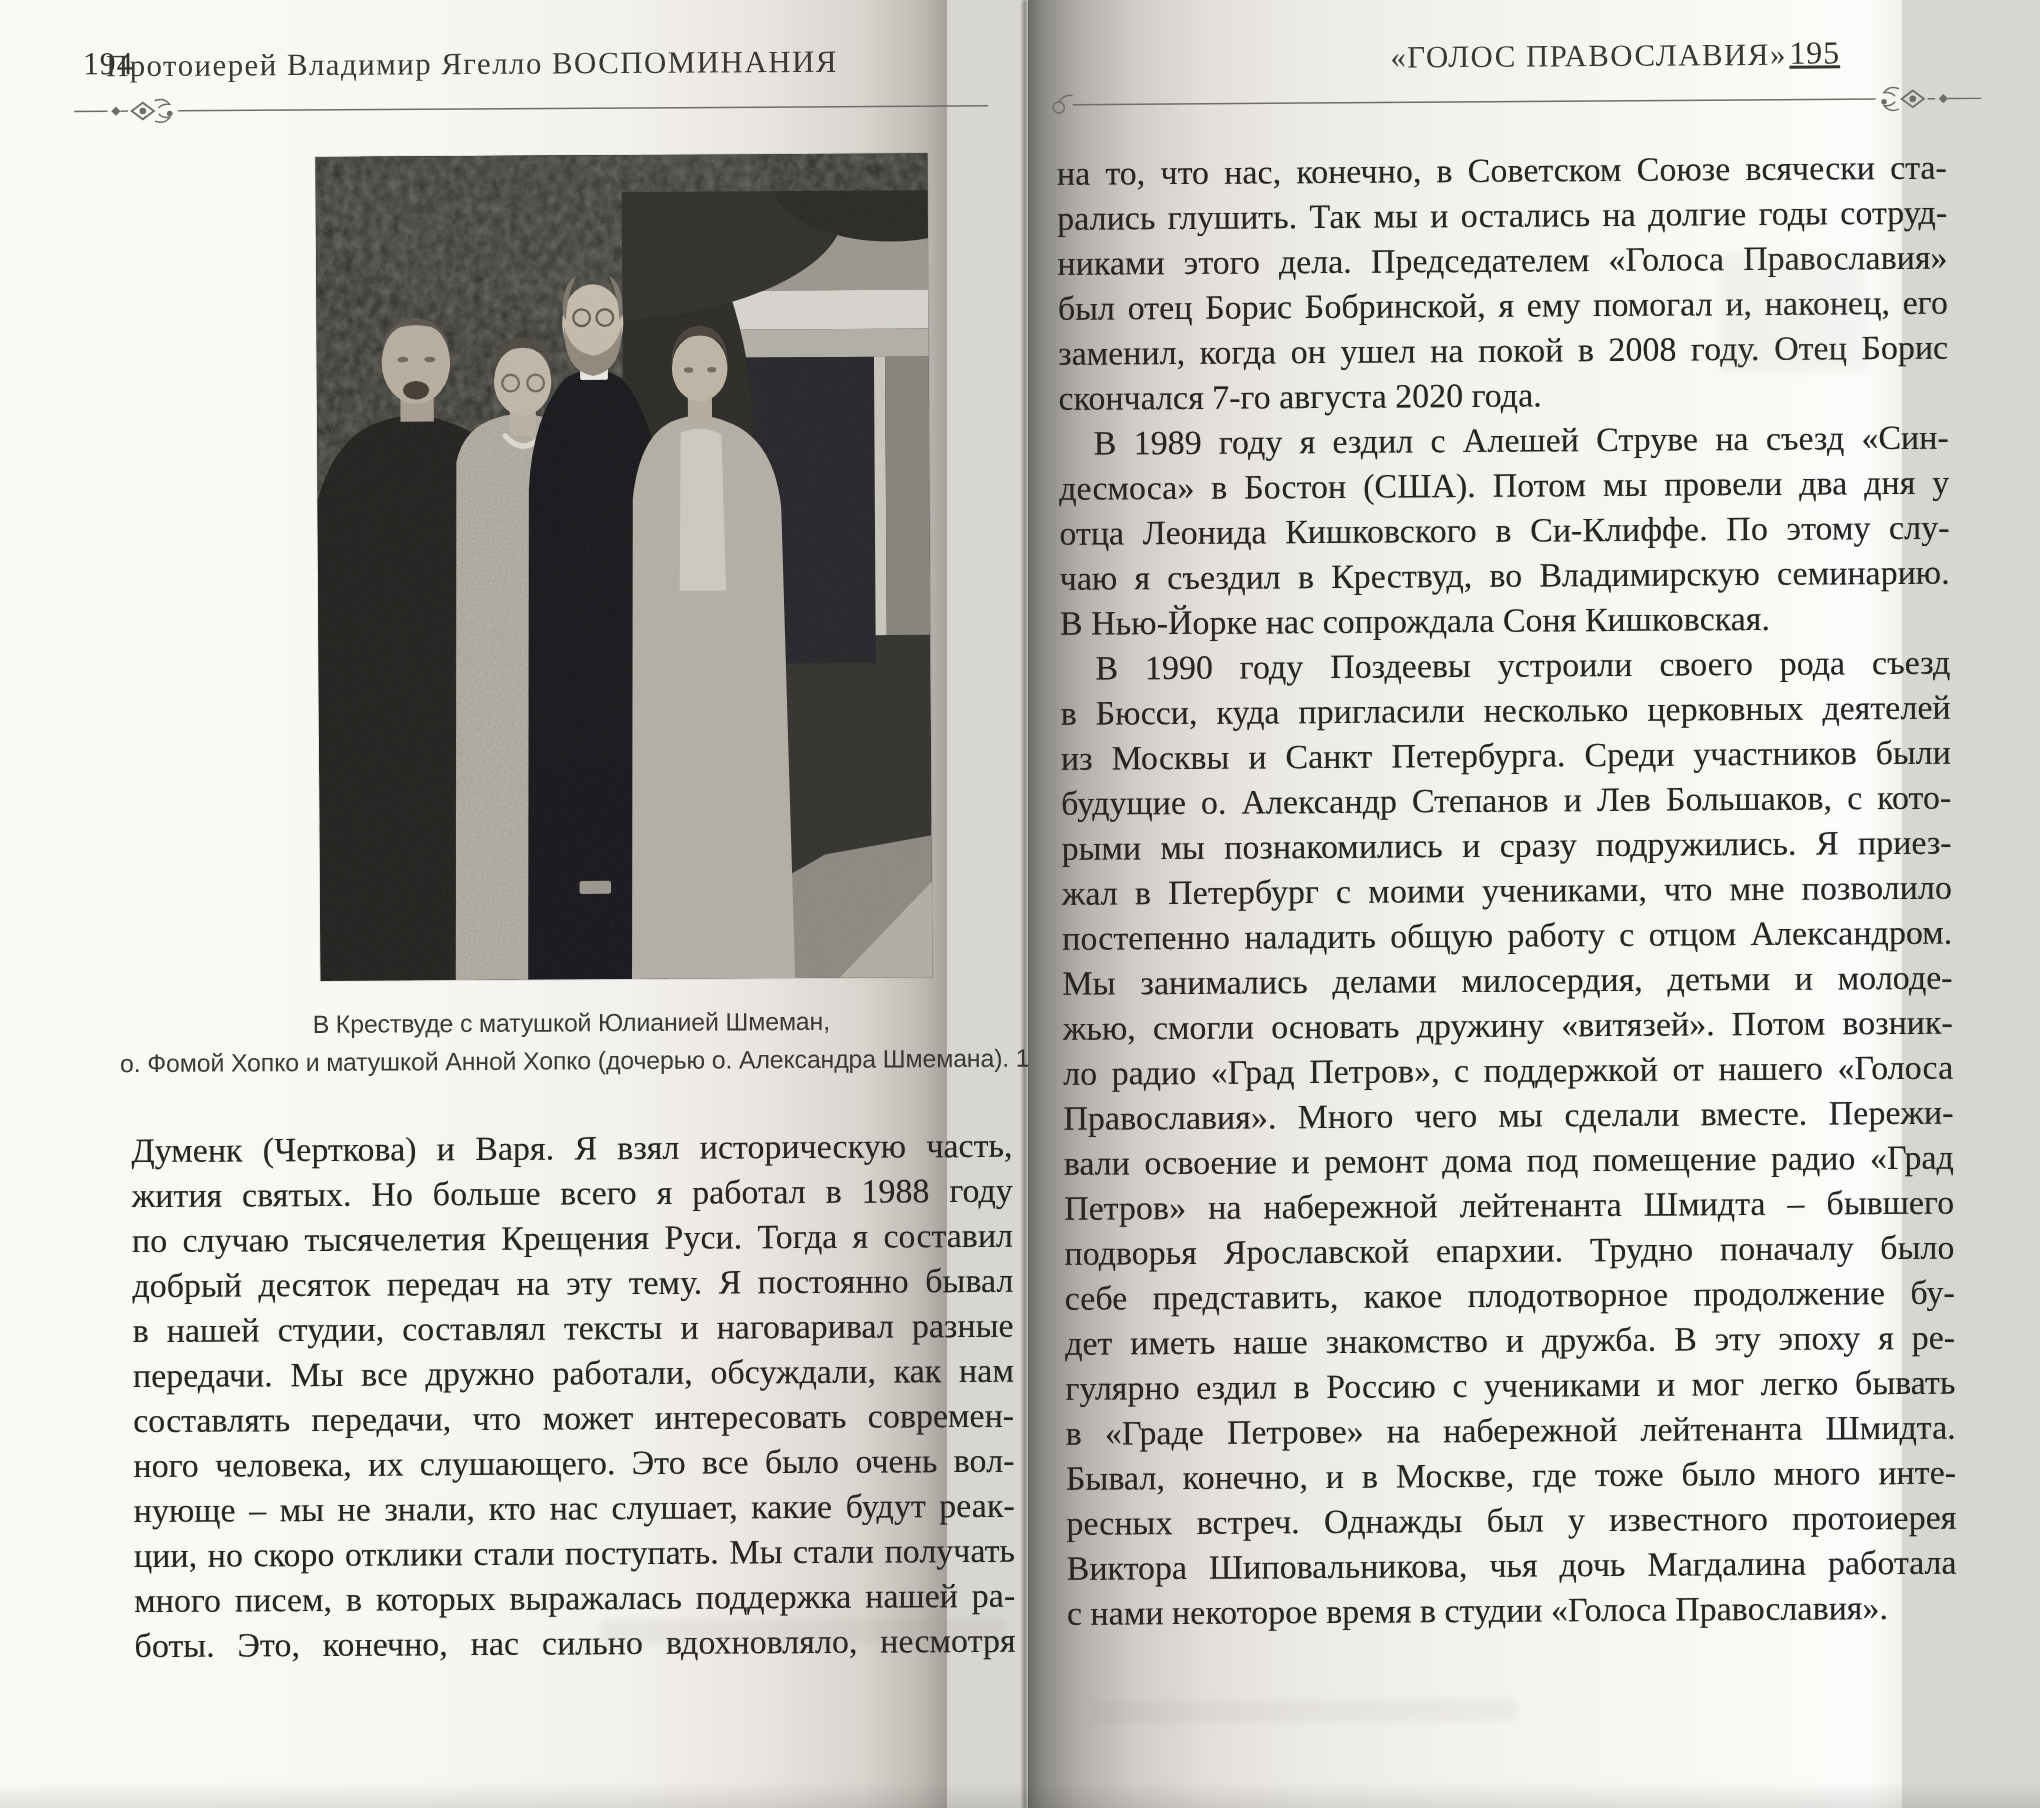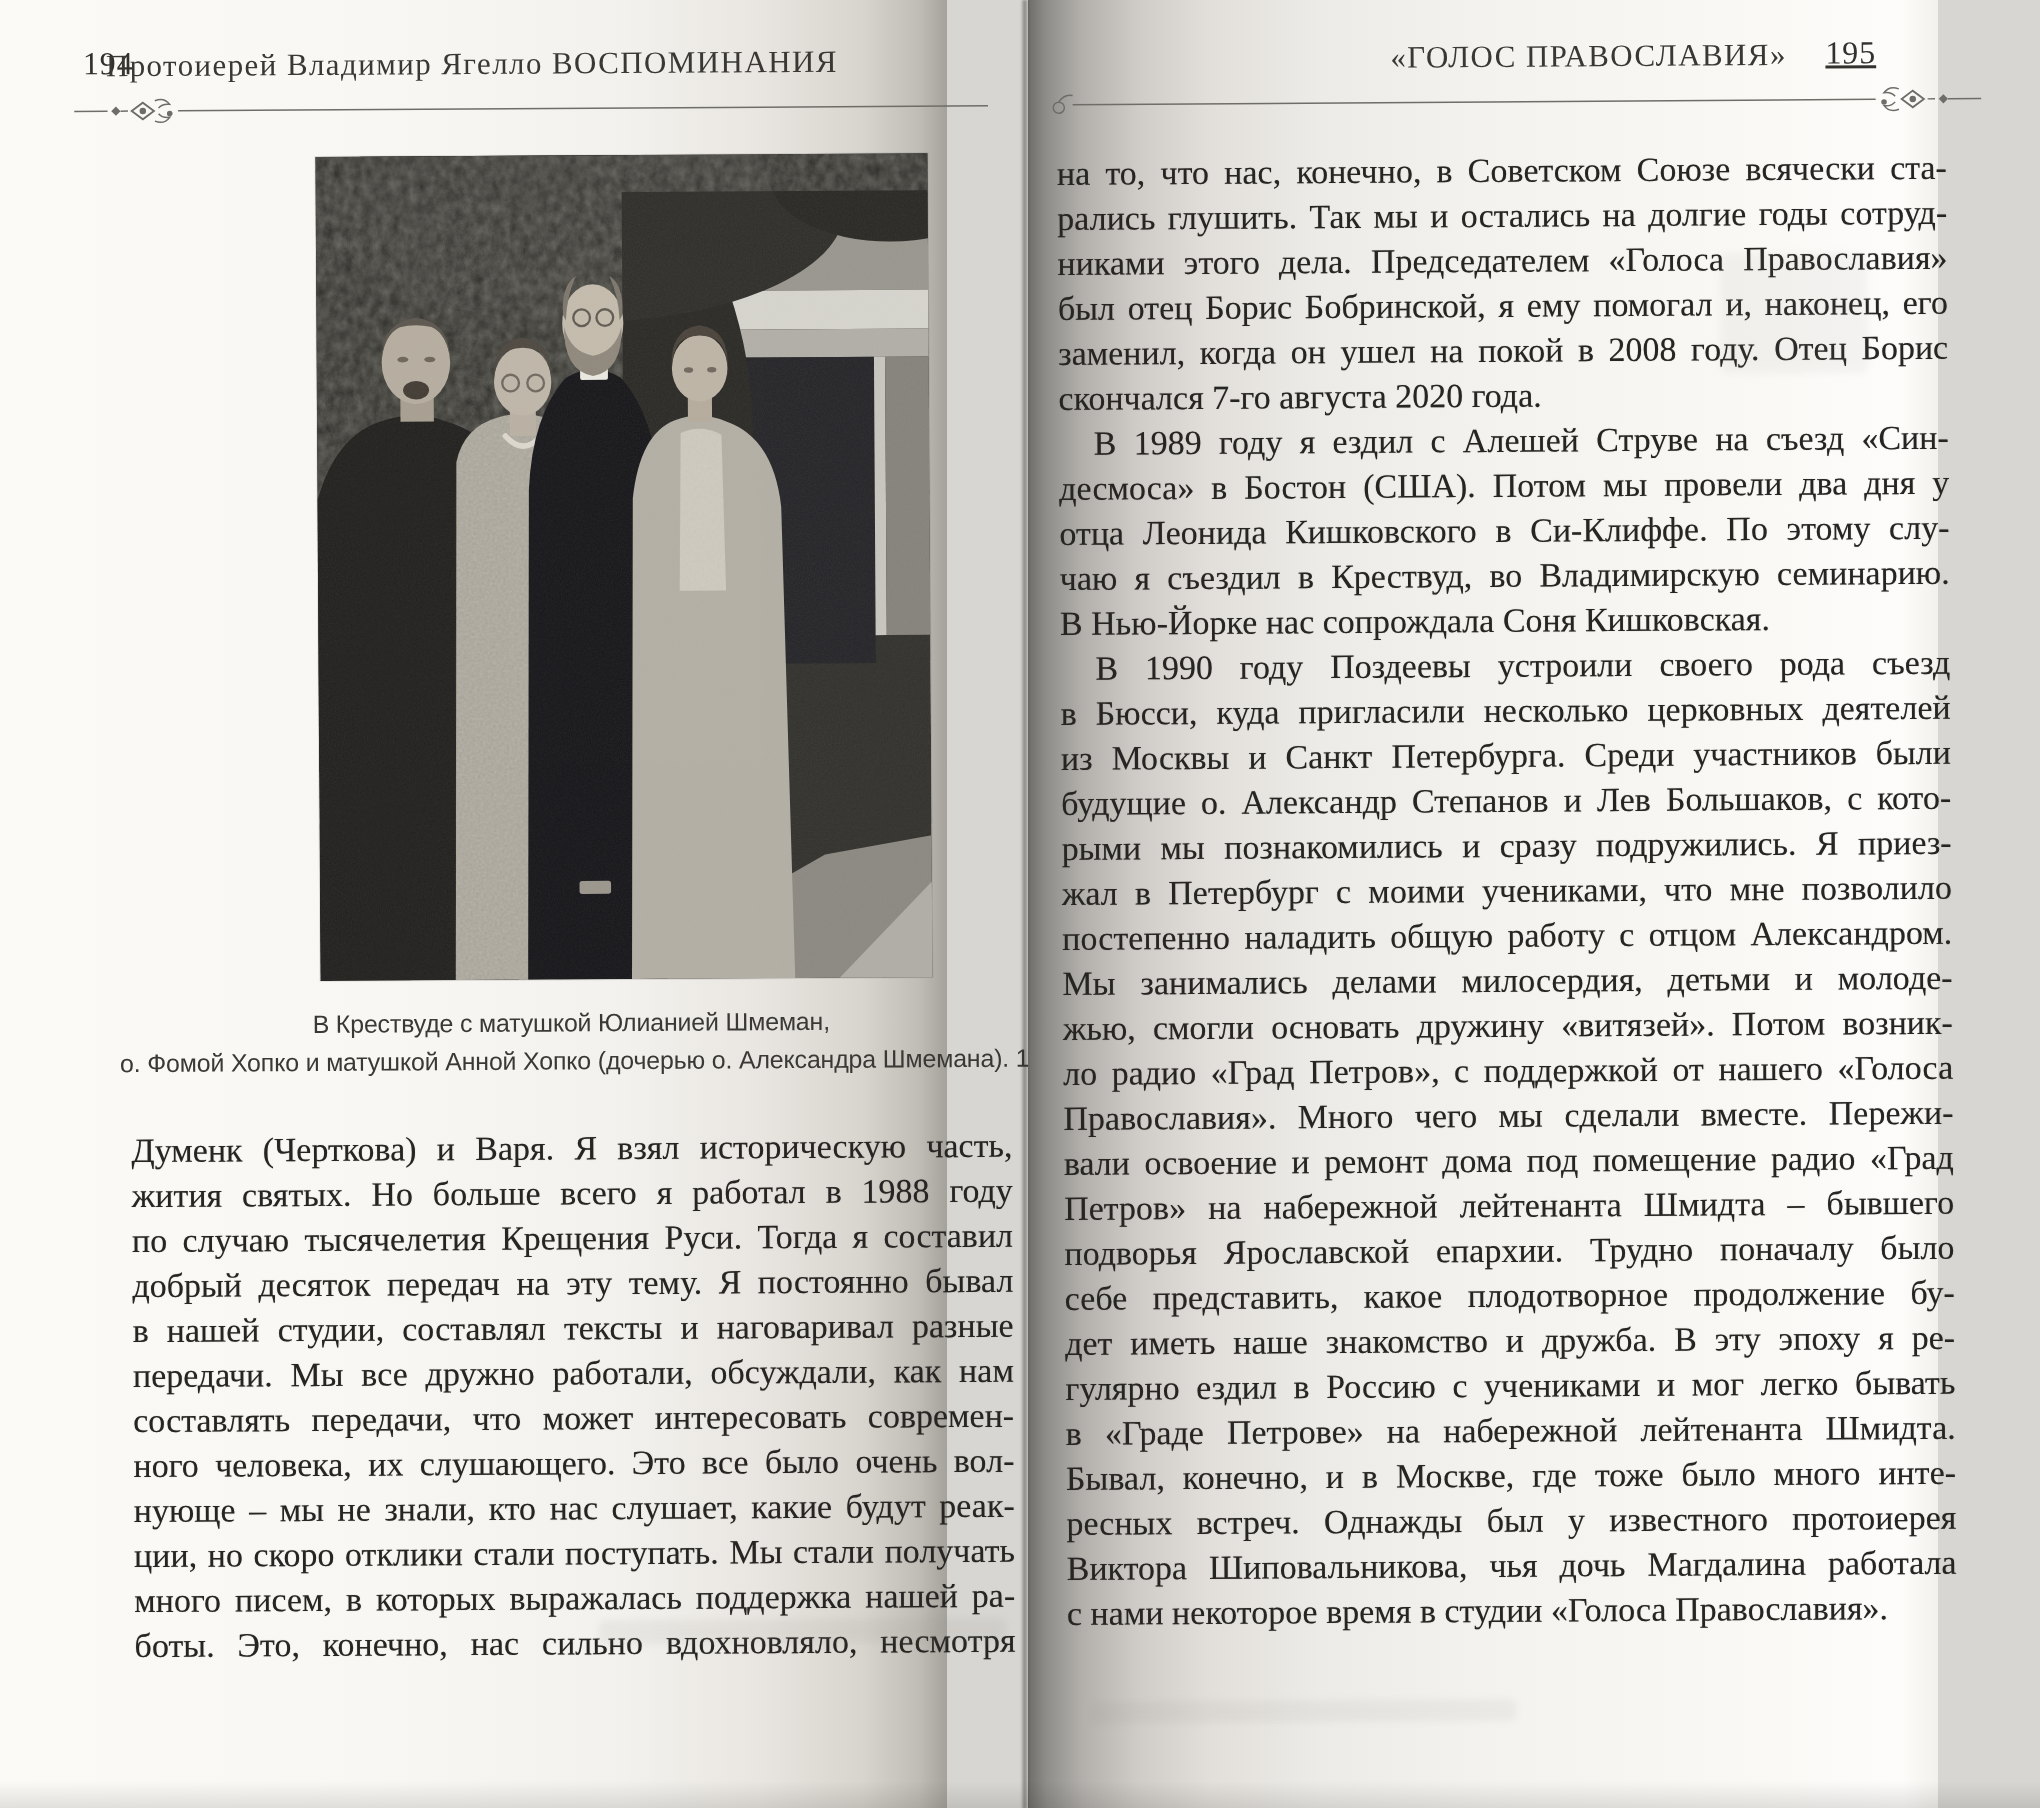--- a/index.html
+++ b/index.html
@@ -10,21 +10,20 @@
   }
   .spread{position:absolute;inset:0;}
   .page{position:absolute;top:0;height:1809px;}
   .page-left{
     left:0;width:947px;
     background:linear-gradient(90deg,#fbfaf7 0%,#f8f7f4 40%,#f3f1ed 66%,#e9e6e1 80%,#d8d5cf 91%,#c0bdb6 97%,#a5a19b 100%);
   }
   .page-right{
     left:1028px;width:874px;
     background:linear-gradient(90deg,#6e6d6a 0%,#8f8d8a 2%,#b3b0ac 6%,#cfccc7 12%,#e2dfda 20%,#edebe7 32%,#f4f2ef 50%,#f9f8f5 78%,#fdfcfa 96%,#f2f1ed 100%);
-    padding-left:36px;
   }
   .crease{
     position:absolute;left:1021px;top:0;width:8.3px;height:1809px;
     background:linear-gradient(90deg,rgba(50,48,45,0) 0%,rgba(45,43,40,.5) 45%,rgba(25,24,22,.25) 70%,rgba(50,48,45,0) 100%);
     filter:blur(1.1px);
   }
   .bottom-shade{
     position:absolute;left:0;bottom:0;width:2041px;height:28px;
     background:linear-gradient(180deg,rgba(0,0,0,0) 0%,rgba(30,28,26,.12) 100%);
   }

